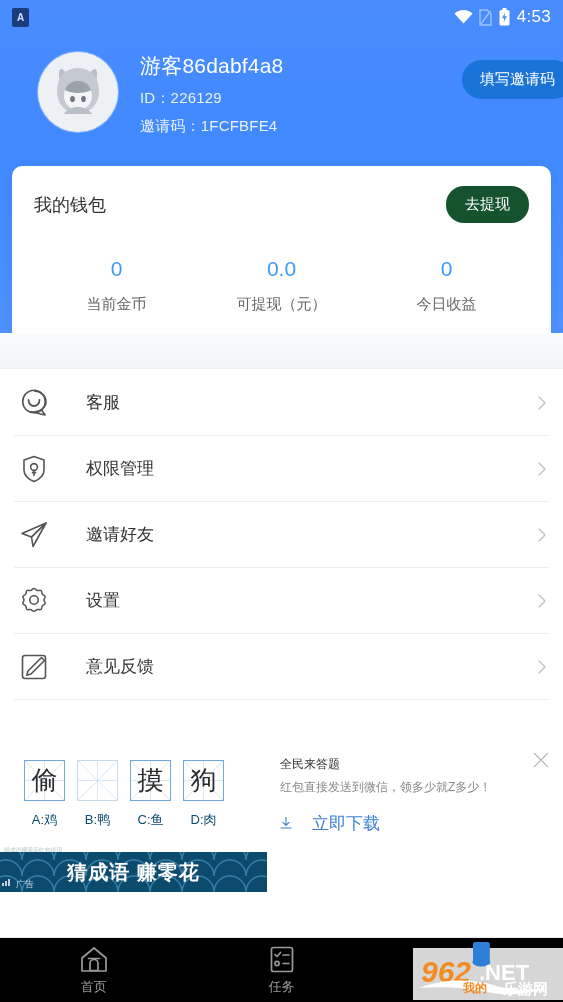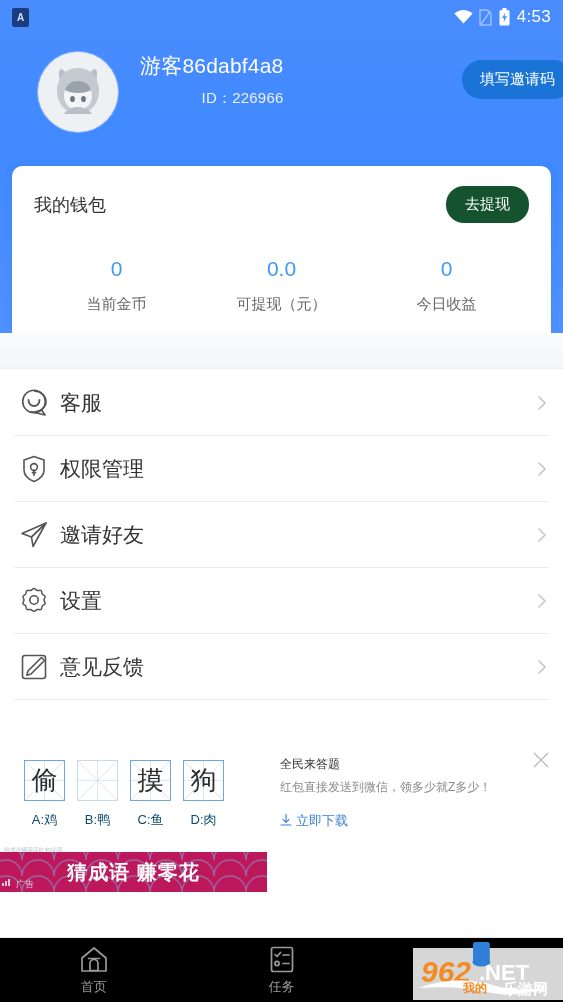--- a/index.html
+++ b/index.html
@@ -34,21 +34,21 @@
     position:absolute; left:0; top:46px; width:563px; height:110px;
     display:flex; align-items:flex-start; padding:0 16px;
   }
   .avatar {
     width:80px; height:80px; border-radius:50%;
     background:radial-gradient(circle at 50% 42%,#f4f6f8 0%,#e8ebee 60%,#dfe3e7 100%);
     margin:6px 0 0 22px; flex:0 0 auto; position:relative; overflow:hidden;
     box-shadow:0 0 0 1px rgba(255,255,255,.35);
   }
   .avatar svg { position:absolute; left:0; top:0; }
-  .pinfo { margin-left:22px; padding-top:6px;text-align:right; }
+  .pinfo { margin-left:22px; padding-top:6px; }
   .pname { color:#fff; font-size:21px; font-weight:500; letter-spacing:.2px; }
   .pid, .pcode { color:#eaf1ff; font-size:15px; margin-top:9px; letter-spacing:.2px; }
   .invite-btn {
     position:absolute; right:-10px; top:14px;
     background:#1a74d8; color:#fff; font-size:15px;
     padding:10px 18px; border-radius:20px; white-space:nowrap;
     border:none; font-family:inherit;
   }
 
   
@@ -77,21 +77,21 @@
   }
 
   
   .menu { position:absolute; left:0; top:370px; width:563px; background:#fff; }
   .menu-item {
     display:flex; align-items:center; height:66px;
     margin:0 14px; border-bottom:1px solid #ededed; position:relative;
   }
   .menu-item:last-child { border-bottom:1px solid #ededed; }
   .mi-icon { width:40px; flex:0 0 40px; display:flex; align-items:center; justify-content:center; }
-  .mi-label { font-size:21px; color:#333; margin-left:6px; }
+  .mi-label { font-size:17px; color:#333; margin-left:32px; }
   .chev { margin-left:auto; width:14px; height:14px; }
   .chev svg { display:block; }
 
   
   .ad {
     position:absolute; left:0; top:742px; width:563px; height:110px; background:#fff;
   }
   .ad-left { position:absolute; left:24px; top:18px; }
   .tiles { display:flex; gap:12px; }
   .tile {
@@ -99,27 +99,27 @@
     display:flex; align-items:center; justify-content:center;
   }
   .tile .grid { position:absolute; inset:0; }
   .tile .ch { font-size:26px; color:#2b2b2b; font-family:"DejaVu Sans",sans-serif; position:relative; z-index:2; }
   .tile.empty { border-color:#c9d9ea; }
   .opts { display:flex; gap:12px; margin-top:10px; }
   .opt { width:41px; text-align:center; font-size:13px; color:#0c4a6e; }
   .ad-right { position:absolute; left:280px; top:14px; width:260px; }
   .ad-title { font-size:12px; color:#333; }
   .ad-desc { font-size:12px; color:#8a8a8a; margin-top:6px; }
-  .ad-dl { font-size:13px; color:#3b7fd4; margin-top:16px; display:flex; align-items:center; gap:4px; }
+  .ad-dl { font-size:17px; color:#3b7fd4; margin-top:16px; display:flex; align-items:center; gap:20px; }
   .ad-close { position:absolute; right:14px; top:10px; width:16px; height:16px; color:#b5b5b5; }
 
   
   .banner {
     position:absolute; left:0; top:852px; width:267px; height:40px;
-    background:#be185d; overflow:hidden;
+    background:#0c4a6e; overflow:hidden;
   }
   .banner .waves { position:absolute; inset:0; opacity:.45; }
   .banner-text {
     position:absolute; inset:0; display:flex; align-items:center; justify-content:center;
     color:#fff; font-size:20px; font-weight:bold; letter-spacing:1px; z-index:2;
   }
   .banner-tag {
     position:absolute; left:2px; bottom:1px; z-index:3;
     display:flex; gap:3px;
     color:#dfe9f0; font-size:9px; opacity:.85;
@@ -183,21 +183,22 @@
           <path d="M40 16c13 0 21 10 21 23 0 10-5 16-9 19H28c-4-3-9-9-9-19 0-13 8-23 21-23z" fill="#c5cad0"></path>
           <ellipse cx="40" cy="44" rx="14" ry="14" fill="#f2f4f6"></ellipse>
           <path d="M27 38c2-6 7-9 13-9s11 3 13 9c-3 2-8 3-13 3s-10-1-13-3z" fill="#9aa2ab"></path>
           <ellipse cx="34.5" cy="47" rx="2.4" ry="3.1" fill="#6f7781"></ellipse>
           <ellipse cx="45.5" cy="47" rx="2.4" ry="3.1" fill="#6f7781"></ellipse>
           <path d="M26 62c3-5 8-7 14-7s11 2 14 7z" fill="#b9bfc6"></path>
         </svg>
       </div>
       <div class="pinfo">
         <div class="pname">游客86dabf4a8</div>
-        <div class="pid">ID：226966</div>
+        <div class="pid">ID：226129</div>
+        <div class="pcode">邀请码：1FCFBFE4</div>
       </div>
       <button class="invite-btn">填写邀请码</button>
     </div>
 
     <div class="wallet">
       <div class="wallet-top">
         <span class="wallet-title">我的钱包</span>
         <button class="withdraw-btn">去提现</button>
       </div>
       <div class="stats">

